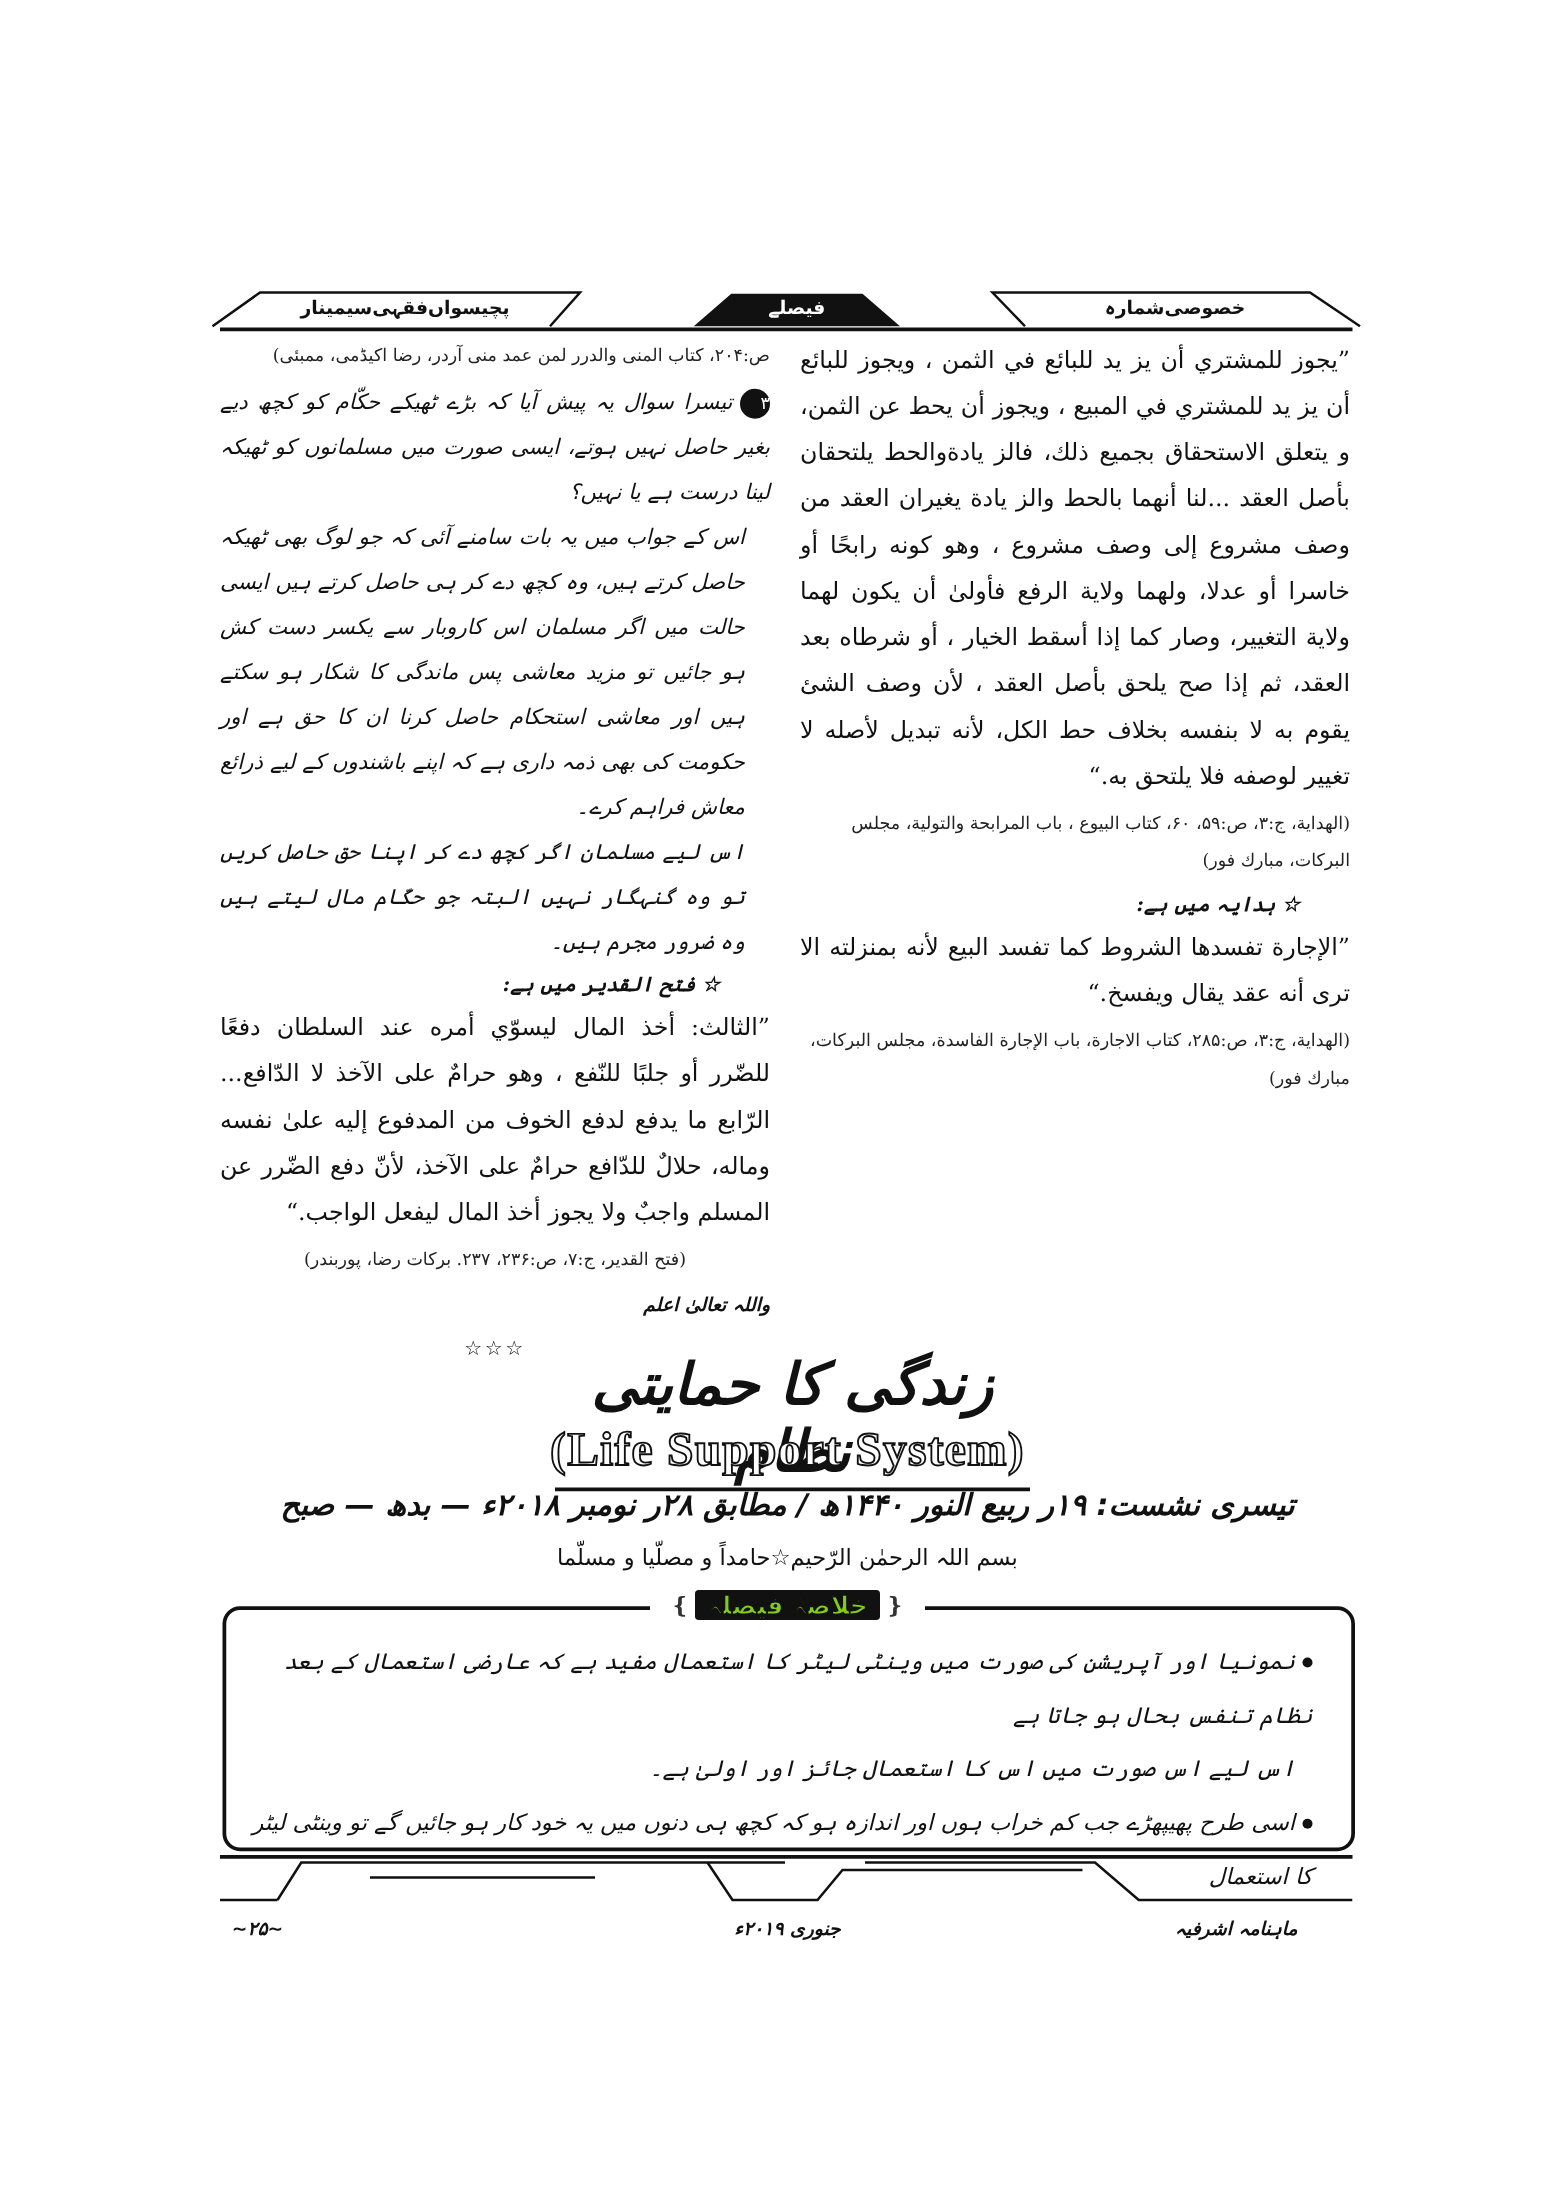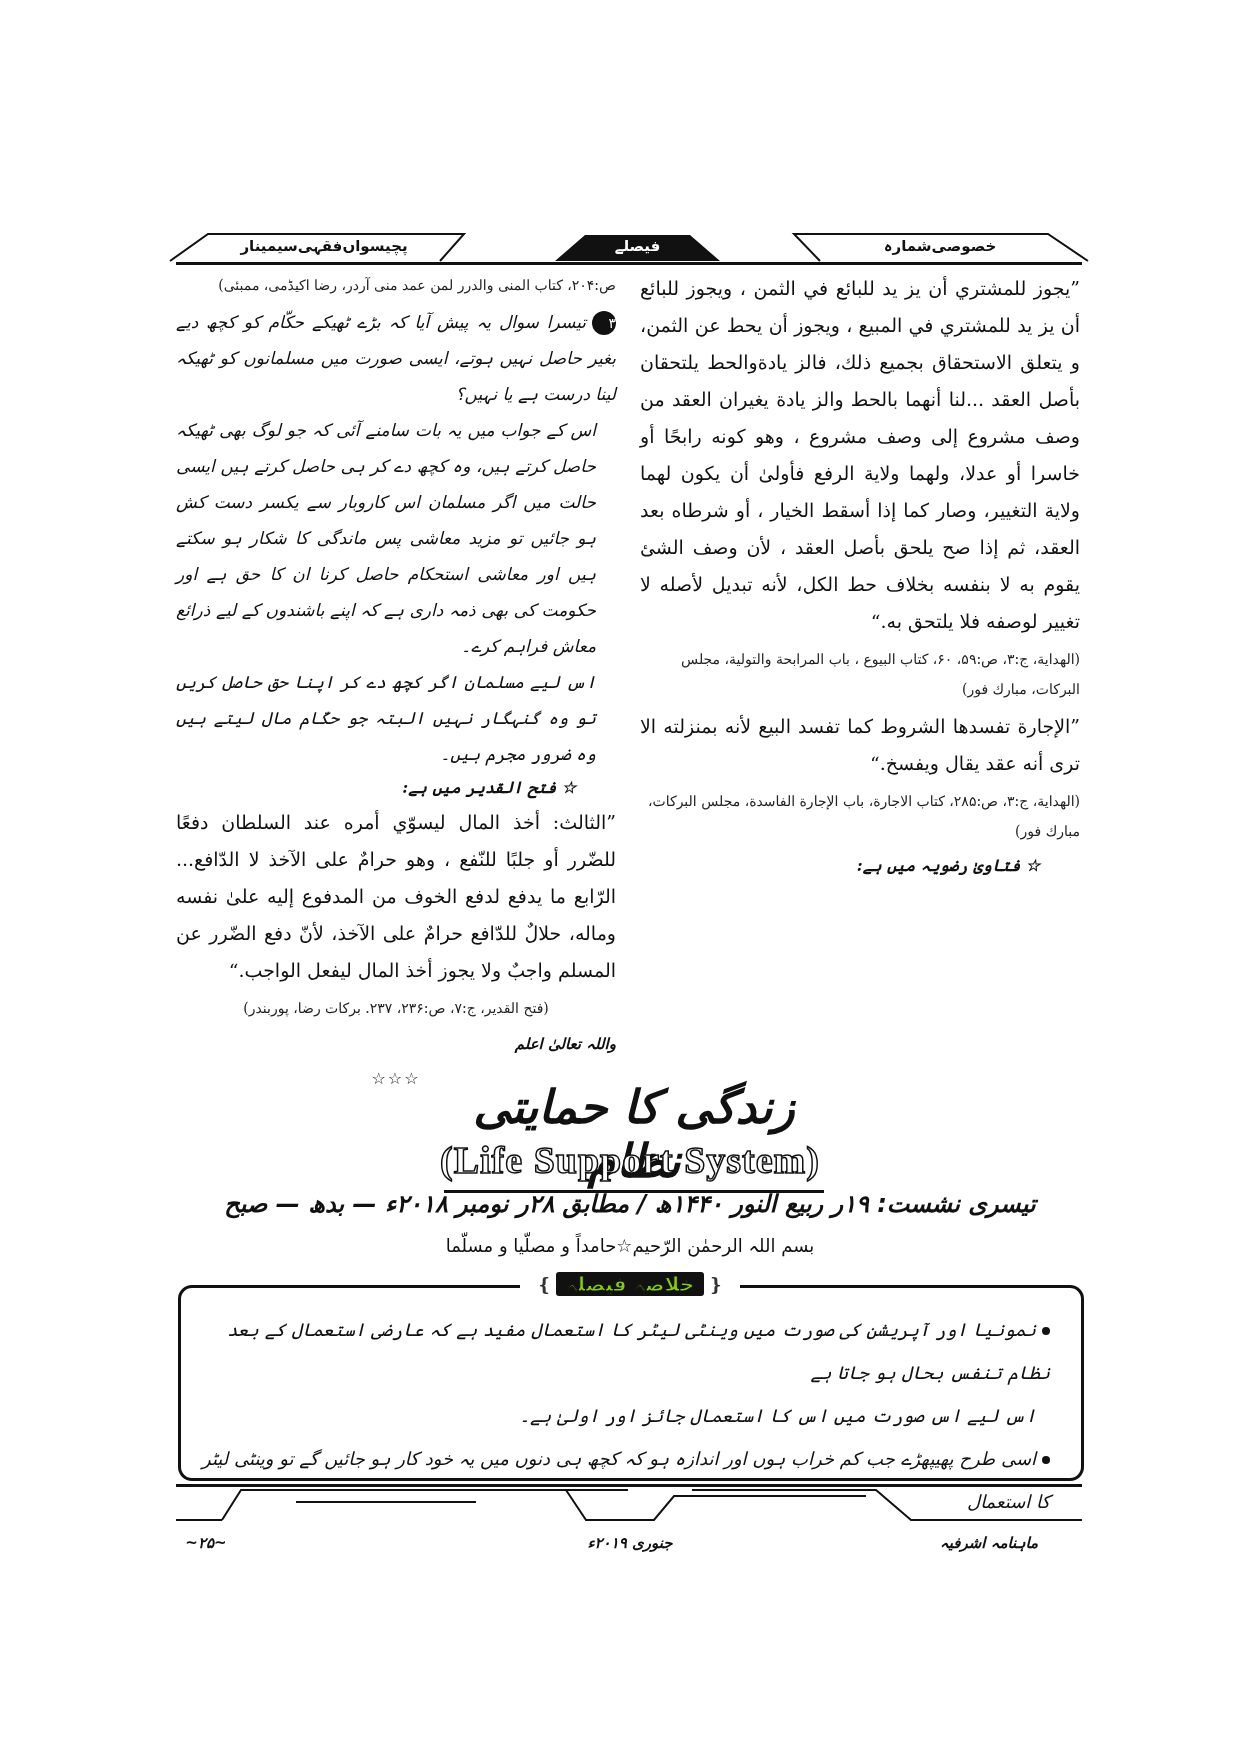--- a/index.html
+++ b/index.html
@@ -78,23 +78,23 @@
   <svg width="300" height="30">
     <polyline points="30,29 4,2 258,2 298,29" fill="none" stroke="#111" stroke-width="2"></polyline>
   </svg>
   <span class="rtl">خصوصی‌شمارہ</span>
 </div>
 <div class="hdr-line"></div>
 
 <div class="col col-right rtl">
   <p class="p">”یجوز للمشتري أن یز ید للبائع في الثمن ، ویجوز للبائع أن یز ید للمشتري في المبیع ، ویجوز أن یحط عن الثمن، و یتعلق الاستحقاق بجمیع ذلك، فالز یادةوالحط یلتحقان بأصل العقد ...لنا أنهما بالحط والز یادة یغیران العقد من وصف مشروع إلی وصف مشروع ، وهو كونه رابحًا أو خاسرا أو عدلا، ولهما ولایة الرفع فأولیٰ أن یكون لهما ولایة التغییر، وصار كما إذا أسقط الخیار ، أو شرطاه بعد العقد، ثم إذا صح یلحق بأصل العقد ، لأن وصف الشئ یقوم به لا بنفسه بخلاف حط الكل، لأنه تبدیل لأصله لا تغییر لوصفه فلا یلتحق به.“</p>
   <div class="cite">(الهدایة، ج:۳، ص:۵۹، ۶۰، كتاب البیوع ، باب المرابحة والتولیة، مجلس البركات، مبارك فور)</div>
+  <div class="heading">☆ ہدایہ میں ہے:</div>
   <p class="p">”الإجارة تفسدها الشروط كما تفسد البیع لأنه بمنزلته الا ترى أنه عقد یقال ویفسخ.“</p>
   <div class="cite">(الهدایة، ج:۳، ص:۲۸۵، كتاب الاجارة، باب الإجارة الفاسدة، مجلس البركات، مبارك فور)</div>
-  <div class="heading">☆ فتاویٰ رضویہ میں ہے:</div>
 </div>
 
 <div class="col col-left rtl">
   <div class="cite" style="margin-top:0">ص:۲۰۴، كتاب المنی والدرر لمن عمد منی آردر، رضا اكیڈمی، ممبئی)</div>
   <div class="urdu">
     <span class="num-badge">۳</span><span>تیسرا سوال یہ پیش آیا کہ بڑے ٹھیکے حکّام کو کچھ دیے بغیر حاصل نہیں ہوتے، ایسی صورت میں مسلمانوں کو ٹھیکہ لینا درست ہے یا نہیں؟</span>
   </div>
   <div class="urdu" style="padding-right:20px;">اس کے جواب میں یہ بات سامنے آئی کہ جو لوگ بھی ٹھیکہ حاصل کرتے ہیں، وہ کچھ دے کر ہی حاصل کرتے ہیں ایسی حالت میں اگر مسلمان اس کاروبار سے یکسر دست کش ہو جائیں تو مزید معاشی پس ماندگی کا شکار ہو سکتے ہیں اور معاشی استحکام حاصل کرنا ان کا حق ہے اور حکومت کی بھی ذمہ داری ہے کہ اپنے باشندوں کے لیے ذرائع معاش فراہم کرے۔</div>
   <div class="urdu" style="padding-right:20px;">اس لیے مسلمان اگر کچھ دے کر اپنا حق حاصل کریں تو وہ گنہگار نہیں البتہ جو حکّام مال لیتے ہیں وہ ضرور مجرم ہیں۔</div>
   <div class="heading">☆ فتح القدیر میں ہے:</div>

